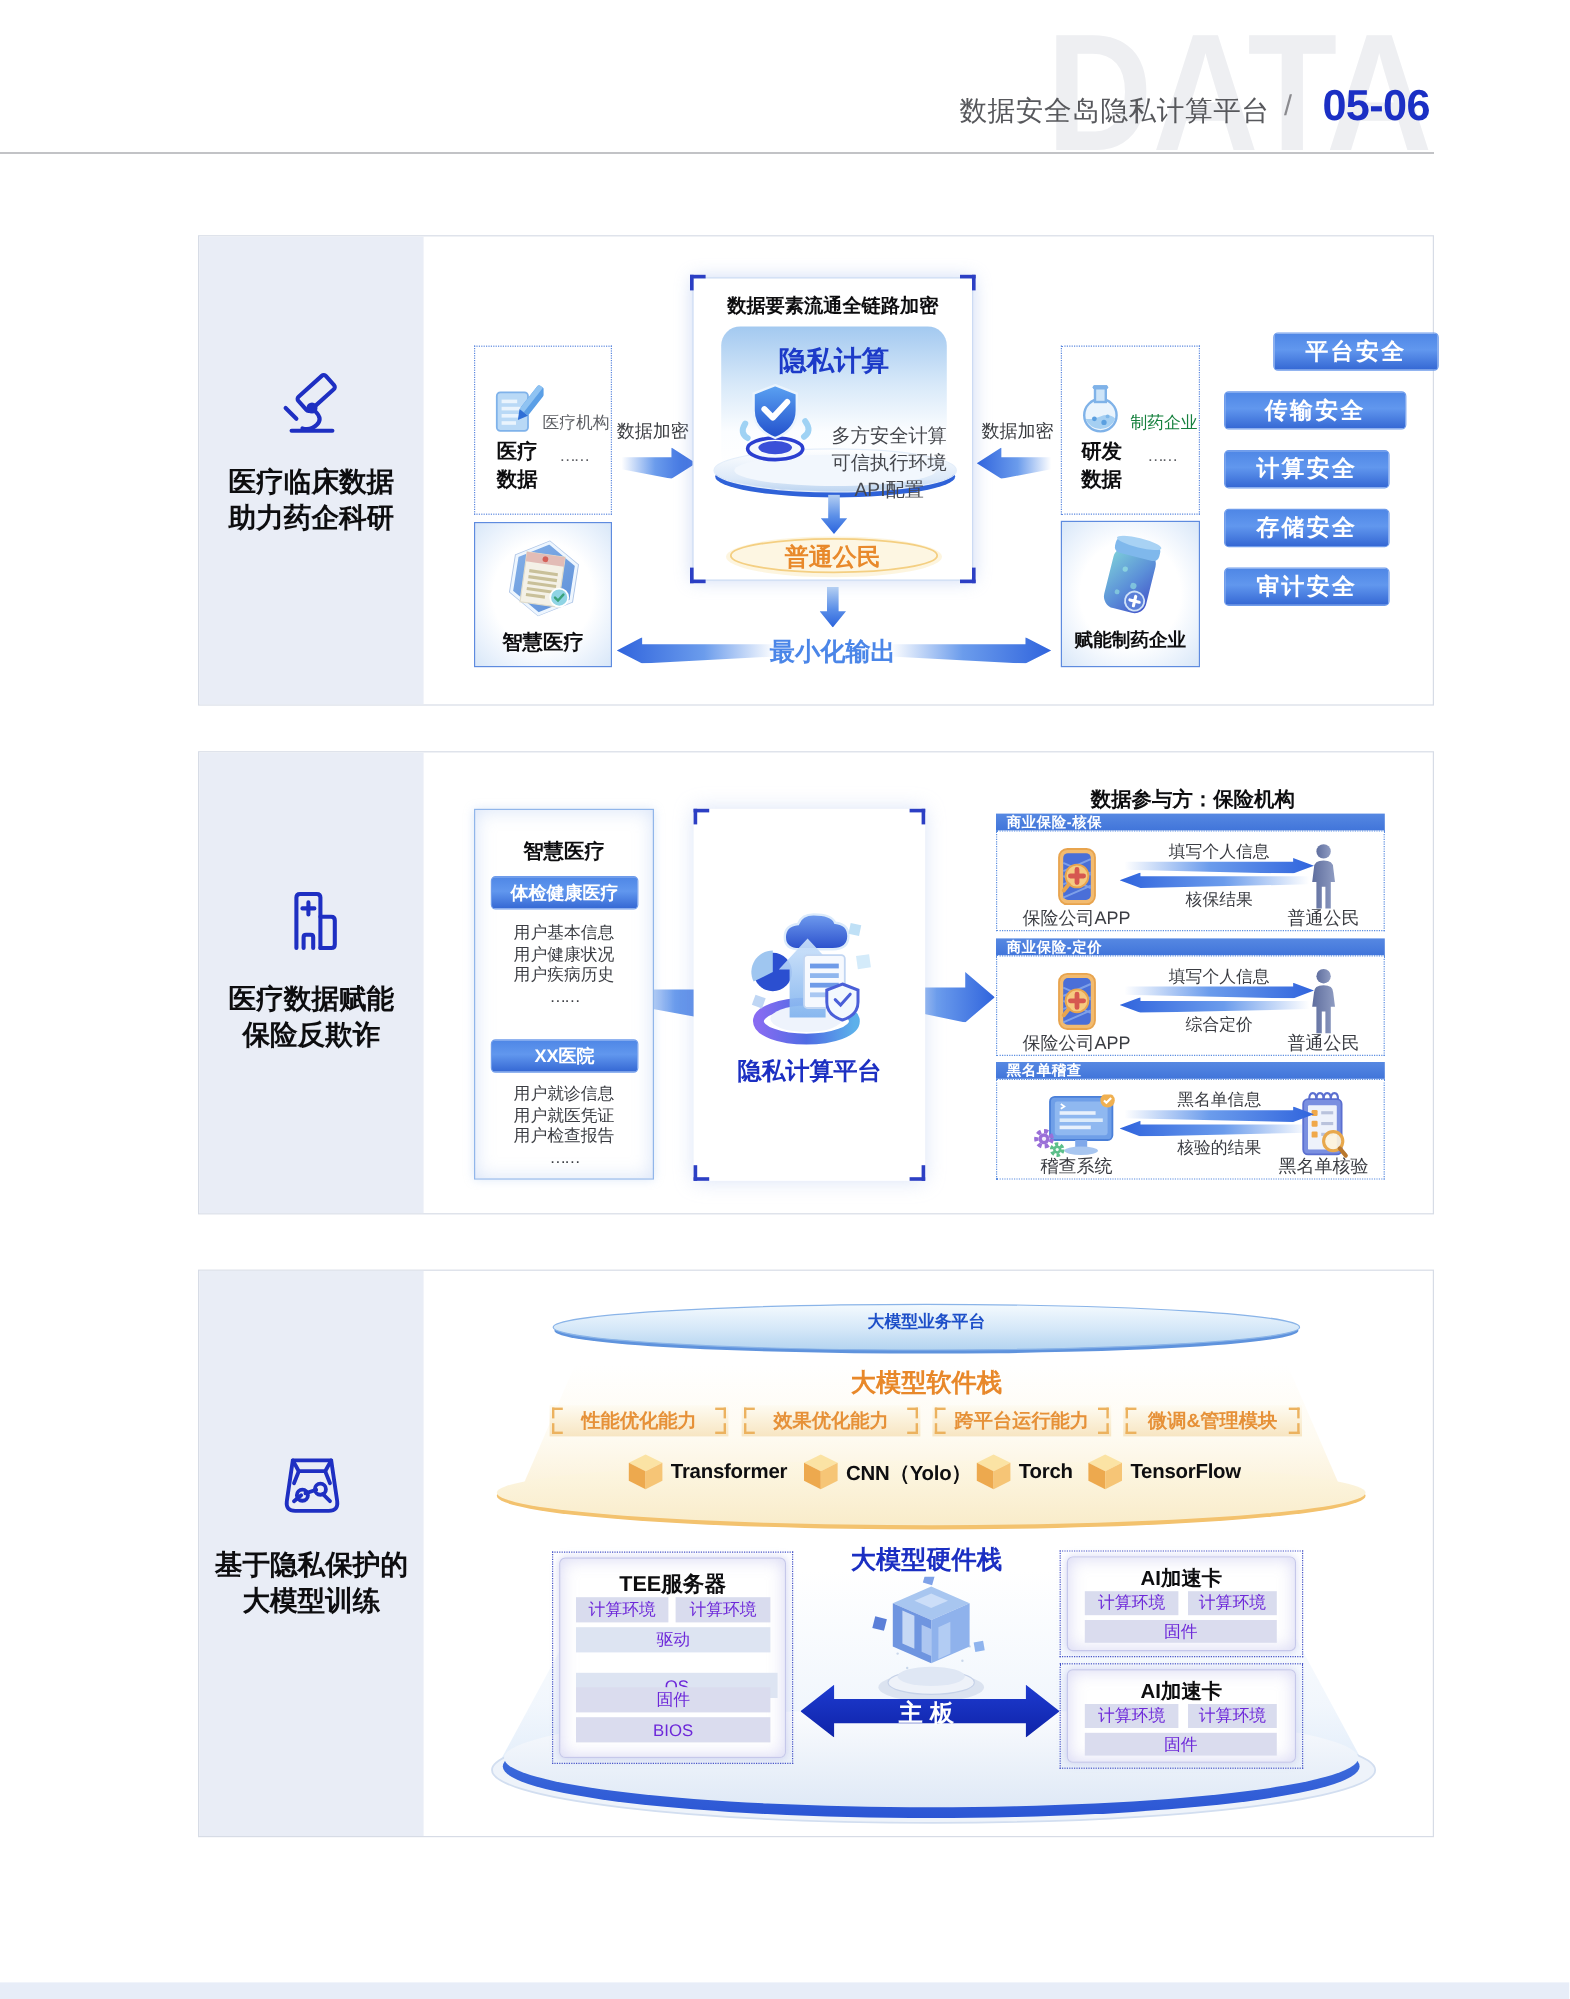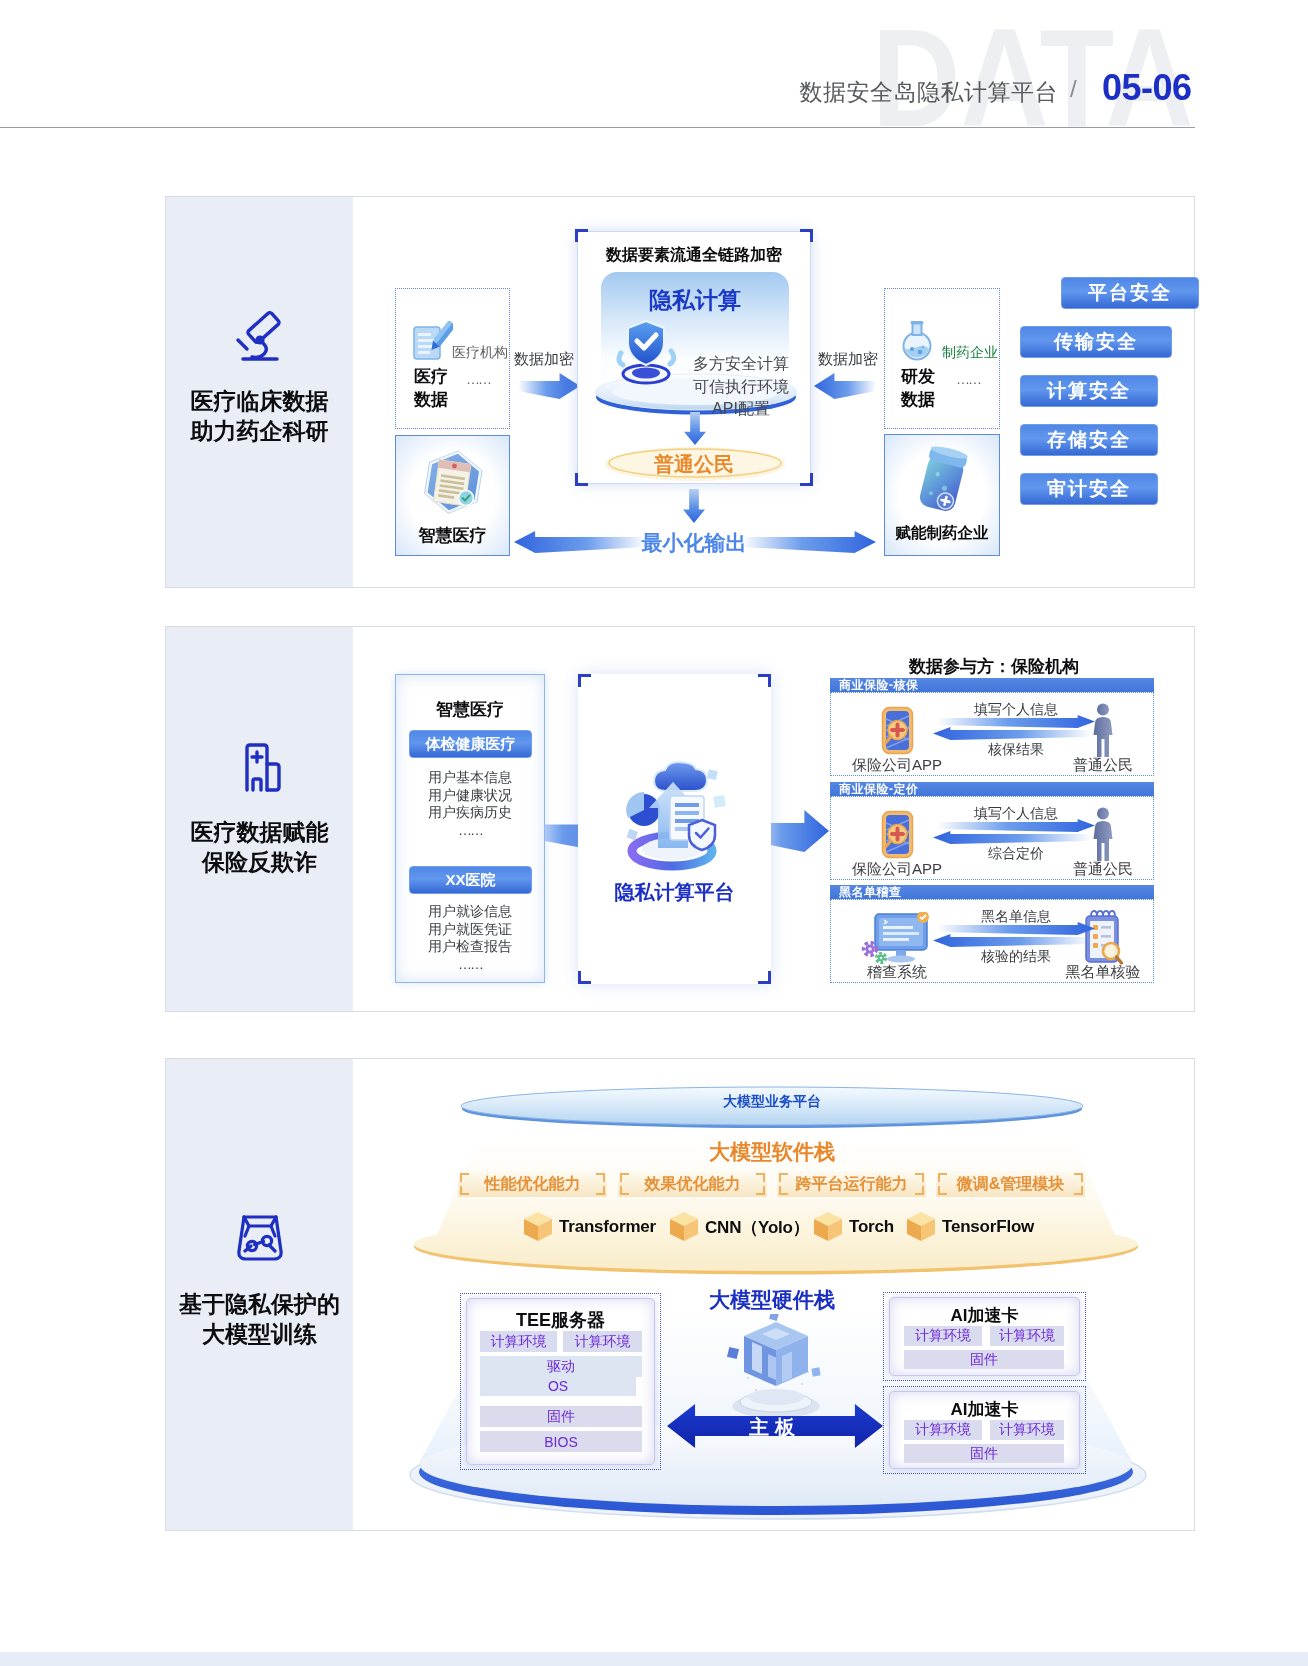--- a/index.html
+++ b/index.html
@@ -566,21 +566,21 @@
       <ellipse cx="368" cy="47" rx="357" ry="43" fill="url(#g3pr)"></ellipse>
       <ellipse cx="368" cy="40" rx="356" ry="41" fill="url(#g3p)"></ellipse>
     </svg>
 
     <div class="dashed" style="left:294px; top:234px; width:201px; height:177px; border-color:#4553c8;">
       <div class="innerCard" style="left:5px; top:4px; width:189px; height:167px;">
         <div class="ctext" style="left:0; top:9px; width:100%; font-size:18px; font-weight:700; color:#0d0d0f;">TEE服务器</div>
         <div class="cell" style="left:13px; top:32px; width:77px; height:21px; background:#d9dcee;">计算环境</div>
         <div class="cell" style="left:96px; top:32px; width:79px; height:21px; background:#d9dcee;">计算环境</div>
         <div class="cell" style="left:13px; top:57px; width:162px; height:21px; background:#dde4f2;">驱动</div>
-        <div class="cell" style="left:13px; top:76px; width:156px; height:21px; background:#dde4f2;">OS</div>
+        <div class="cell" style="left:13px; top:95px; width:168px; height:21px; background:#dde4f2;">OS</div>
         <div class="cell" style="left:13px; top:107px; width:162px; height:21px; background:#dadcee;">固件</div>
         <div class="cell" style="left:13px; top:132px; width:162px; height:21px; background:#dadcee;">BIOS</div>
       </div>
     </div>
 
     <svg class="abs" style="left:548px; top:255px;" width="124" height="110" viewBox="0 0 124 110">
       <g fill="#9fb6d8" opacity=".5">
         <circle cx="34" cy="40" r="1"></circle>
           <circle cx="40" cy="52" r="1"></circle>
           <circle cx="34" cy="64" r="1"></circle>

